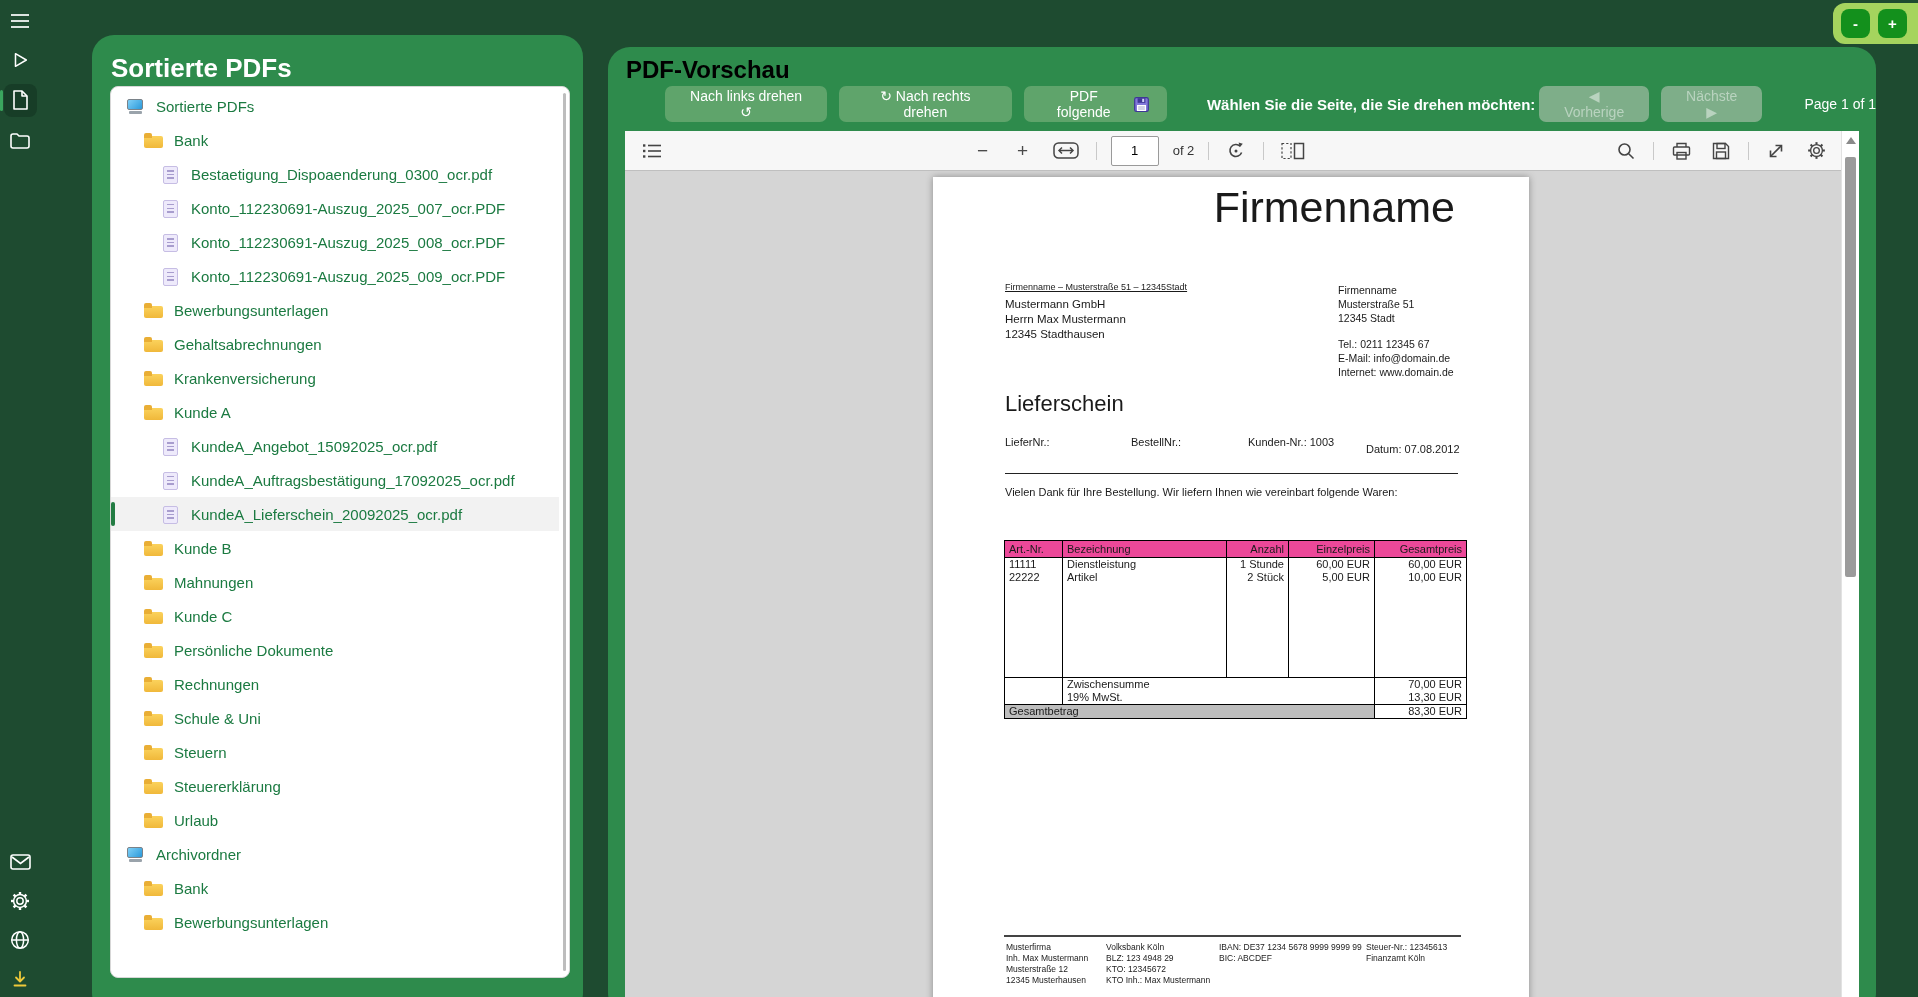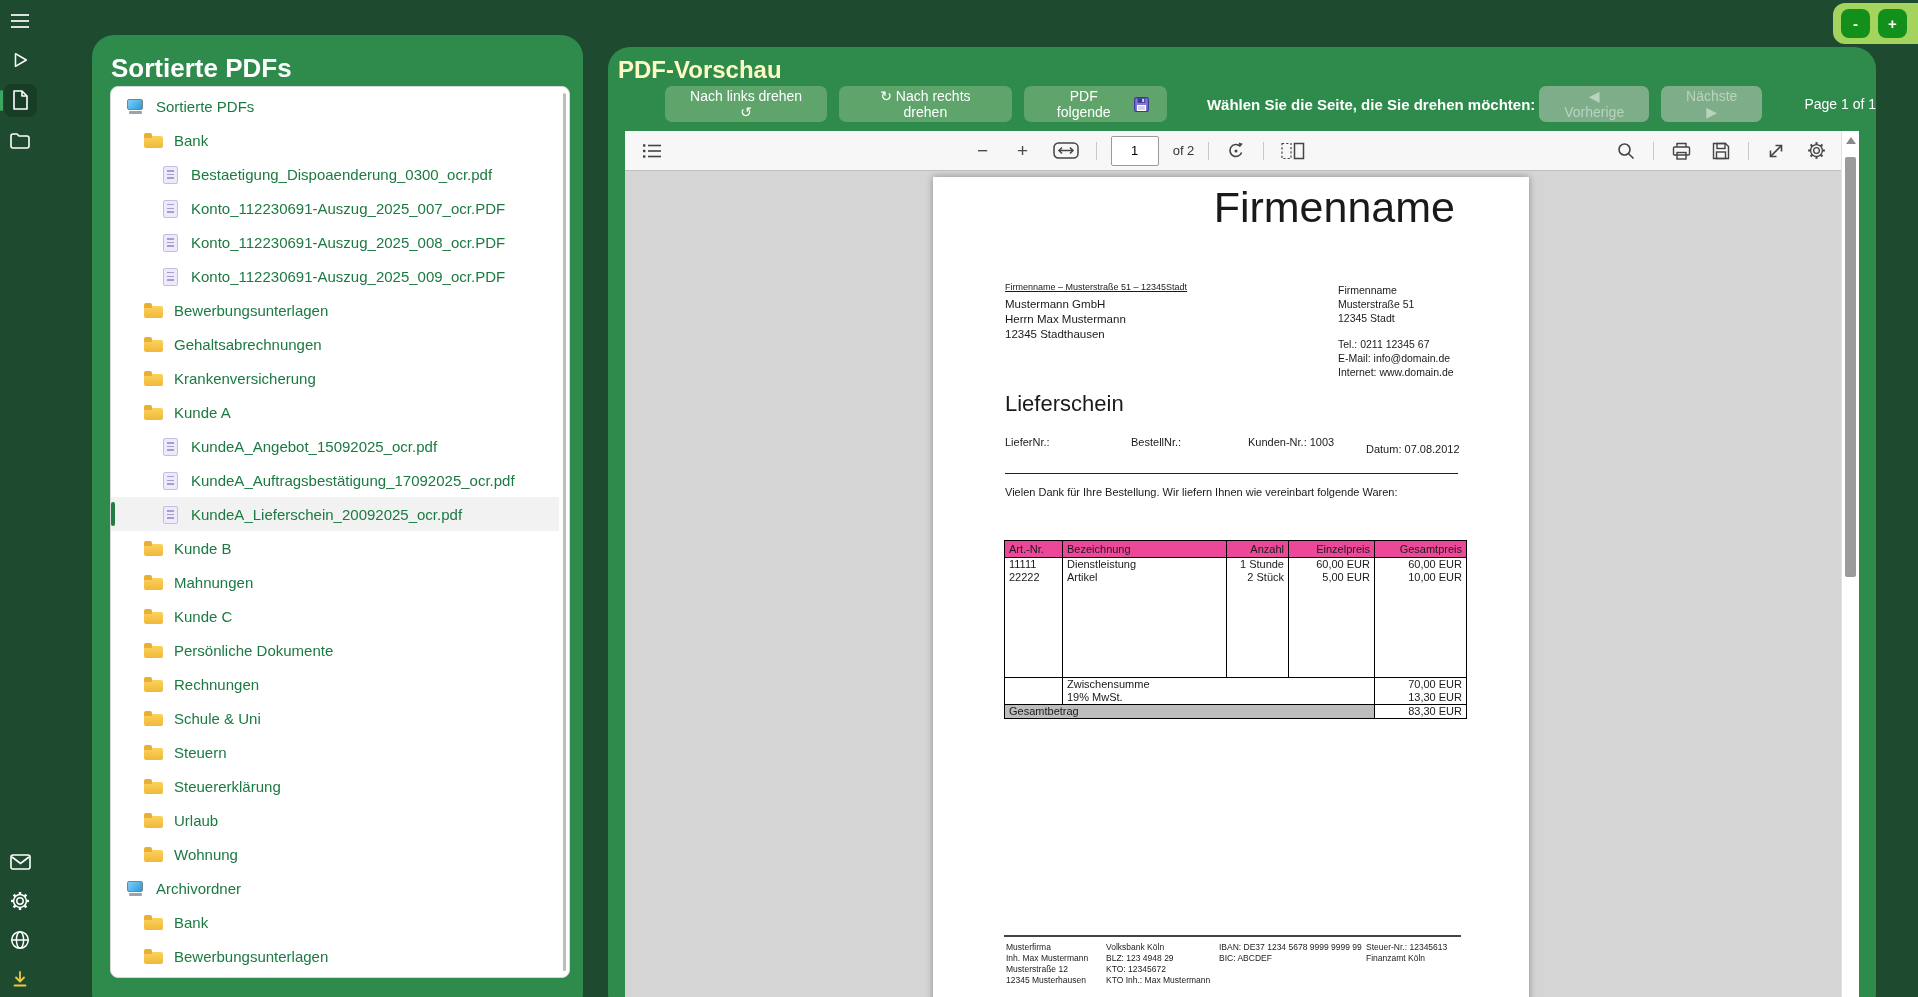--- a/index.html
+++ b/index.html
@@ -35,21 +35,21 @@
   .ticon.folder::after{content:'';position:absolute;left:0;top:1px;width:8px;height:5px;
             background:#e9ae35;border-radius:2px 2px 0 0;}
   .ticon.file::before{content:'';position:absolute;left:2px;top:0;width:13px;height:16px;
             background:#eeeafb;border:1px solid #c6bde4;border-radius:2px;}
   .ticon.file::after{content:'';position:absolute;left:6px;top:4px;width:7px;height:9px;
             background:repeating-linear-gradient(#a89dce 0 1.5px,transparent 1.5px 3.6px);}
   .tree-scrollbar{position:absolute;right:3px;top:6px;bottom:6px;width:3px;background:#bdbdbd;border-radius:2px;}
 
   
   .right-panel{position:absolute;left:608px;top:47px;width:1268px;height:968px;background:#2e8b4c;border-radius:22px;}
-  .rp-title{position:absolute;left:10px;top:9px;font-size:24px;font-weight:bold;color:#fef9c3;}
+  .rp-title{position:absolute;left:18px;top:9px;font-size:24px;font-weight:bold;color:#000000;}
   .rp-toolbar{position:absolute;left:57px;top:39px;height:36px;display:flex;align-items:center;}
   .gbtn{height:36px;background:#5fa46b;border:none;border-radius:7px;color:#fff;font-size:14px;
         padding:0 18px;margin-right:12px;font-family:inherit;cursor:pointer;display:flex;align-items:center;gap:8px;}
   .gbtn.disabled{background:#7eae89;color:#b9d3bf;cursor:default;}
   .prompt{color:#fff;font-weight:bold;font-size:15px;margin:0 4px 0 28px;white-space:nowrap;}
   .page-info{color:#fff;font-size:14px;margin-left:30px;white-space:nowrap;}
 
   
   .viewer{position:absolute;left:17px;top:84px;width:1234px;height:884px;background:#d5d5d5;overflow:hidden;}
   .vtoolbar{position:absolute;left:0;top:0;right:0;height:40px;background:#f7f7f7;border-bottom:1px solid #bfbfbf;
@@ -268,24 +268,20 @@
             <span class="ticon folder"></span>
             <span class="tlabel">Steuern</span>
           </div>
           <div class="tree-row lvl1">
             <span class="ticon folder"></span>
             <span class="tlabel">Steuererklärung</span>
           </div>
           <div class="tree-row lvl1">
             <span class="ticon folder"></span>
             <span class="tlabel">Urlaub</span>
-          </div>
-          <div class="tree-row lvl1">
-            <span class="ticon folder"></span>
-            <span class="tlabel">Wohnung</span>
           </div>
           <div class="tree-row lvl0">
             <span class="ticon computer"></span>
             <span class="tlabel">Archivordner</span>
           </div>
           <div class="tree-row lvl1">
             <span class="ticon folder"></span>
             <span class="tlabel">Bank</span>
           </div>
           <div class="tree-row lvl1">

